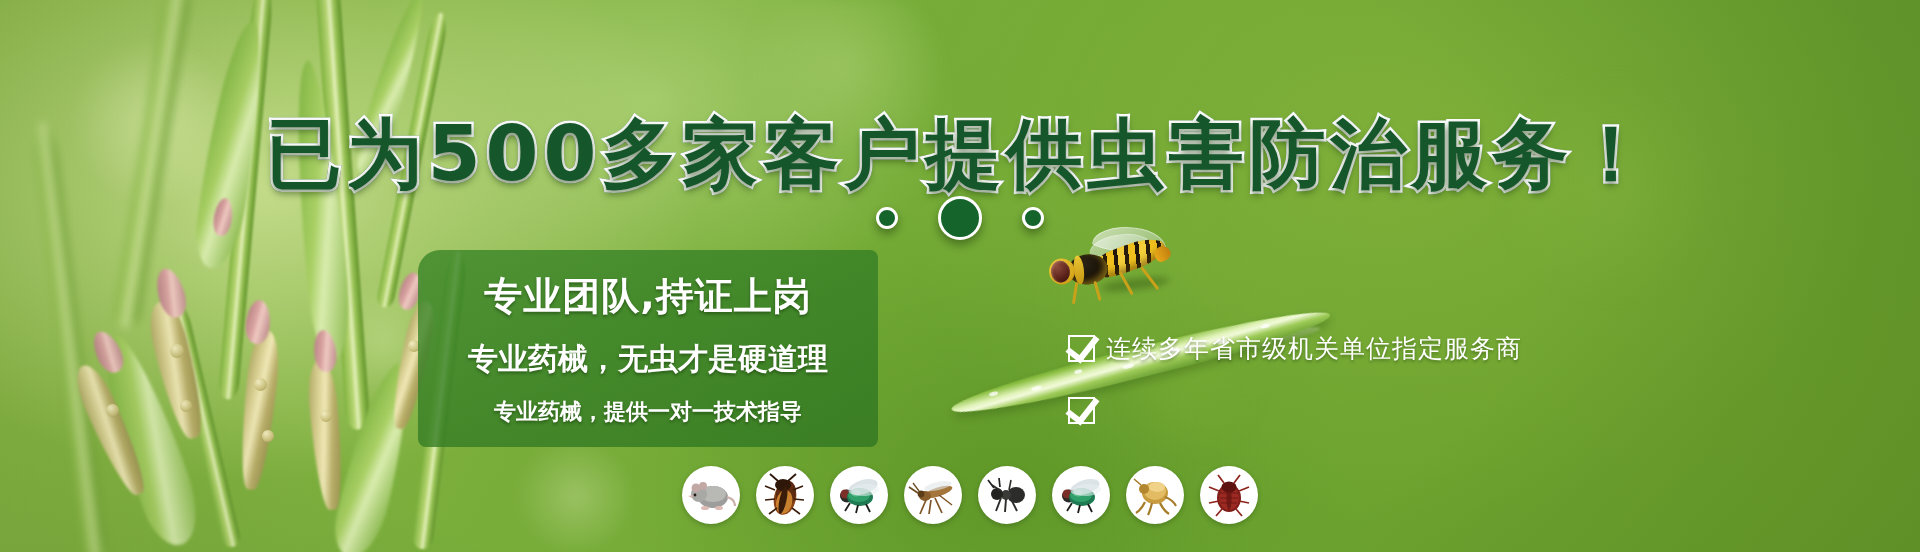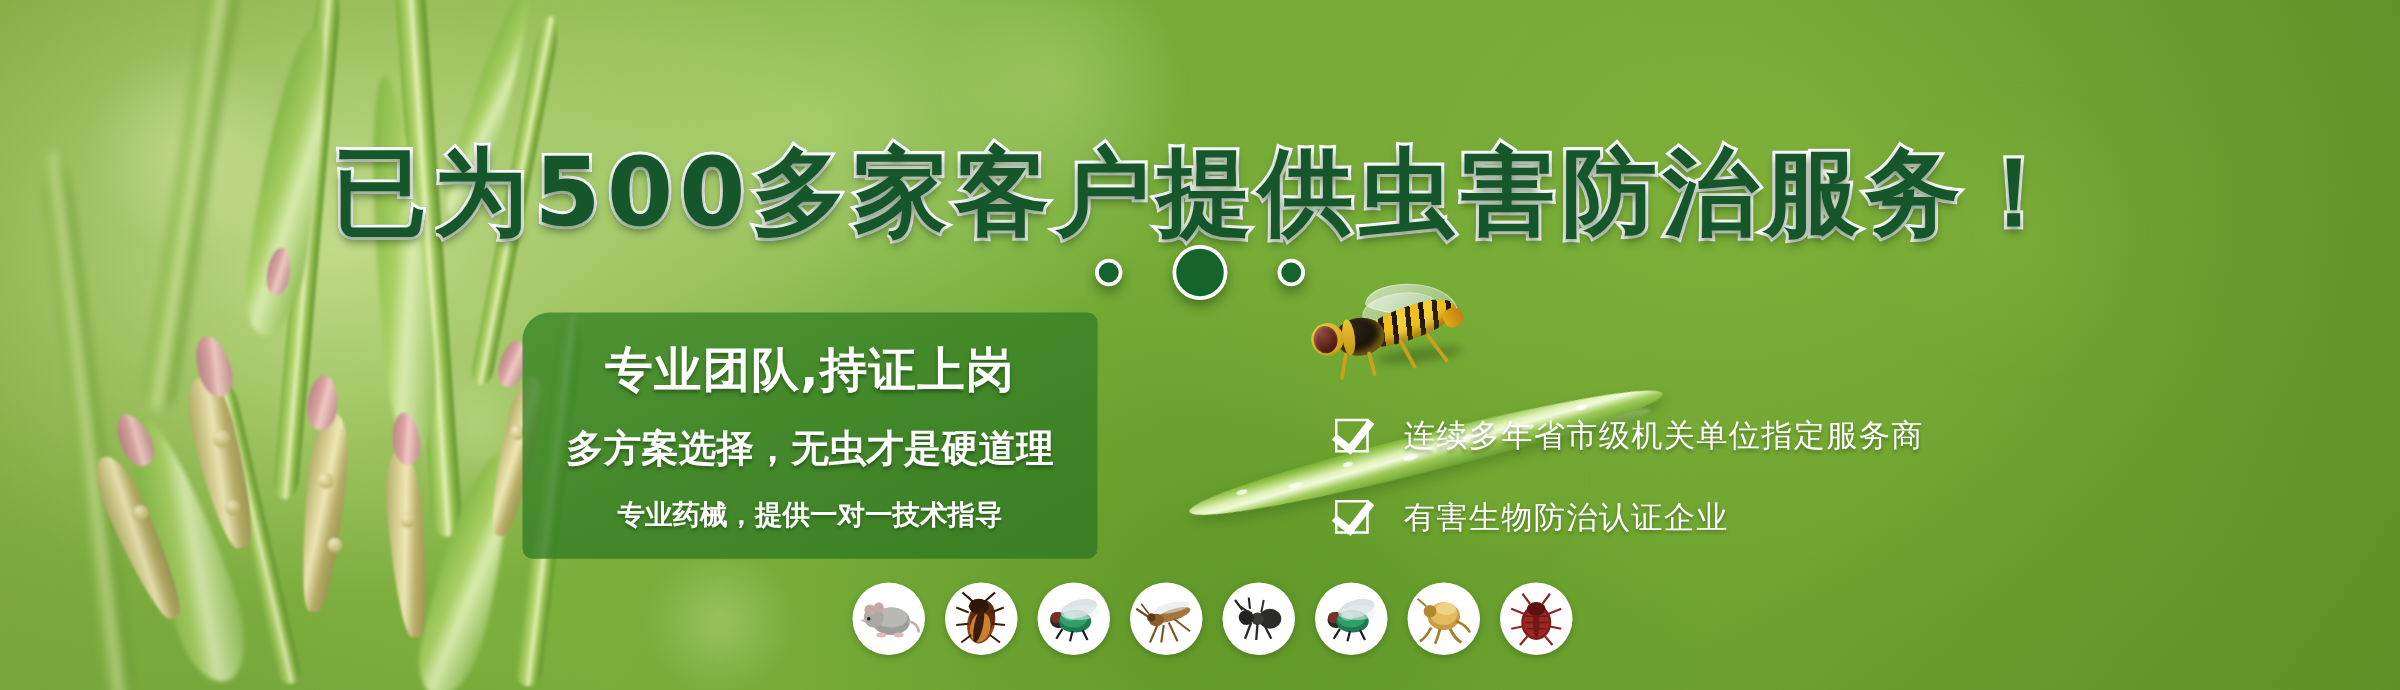--- a/index.html
+++ b/index.html
@@ -107,21 +107,21 @@
     display:flex;flex-direction:column;align-items:center;justify-content:center;gap:17px;}
   #feature-box .fline{color:#fff;font-weight:700;white-space:nowrap;
     font-family:"DejaVu Sans","Liberation Sans",sans-serif;
     text-shadow:0 2px 3px rgba(16,42,6,.45);}
   #feature-box .fline.l1{font-size:38px;letter-spacing:1px;}
   #feature-box .fline.l2{font-size:30px;letter-spacing:0px;}
   #feature-box .fline.l3{font-size:22px;letter-spacing:0px;}
 
   
   #bullets{position:absolute;left:1068px;top:332px;display:flex;flex-direction:column;gap:32px;}
-  .bullet{display:flex;align-items:center;gap:28px;}
+  .bullet{display:flex;align-items:center;gap:11px;}
   .chk{position:relative;width:27px;height:27px;border:2.5px solid #ffffff;flex:0 0 auto;}
   .chk:after{content:"";position:absolute;left:3px;top:-7px;width:13px;height:25px;
     border-right:6px solid #ffffff;border-bottom:6px solid #ffffff;
     transform:rotate(38deg);}
   .bullet-text{color:#ffffff;font-size:25px;font-weight:400;white-space:nowrap;
     font-family:"DejaVu Sans","Liberation Sans",sans-serif;letter-spacing:1px;
     text-shadow:0 2px 3px rgba(20,48,8,.4);}
 
   
   #pests{position:absolute;left:682px;top:466px;display:flex;gap:16px;align-items:center;}
@@ -206,32 +206,31 @@
   <h1 id="headline"><span class="inner">已为500多家客户提供虫害防治服务！</span></h1>
 
   <div class="dots">
     <span class="dot sm"></span>
     <span class="dot lg"></span>
     <span class="dot sm"></span>
   </div>
 
   <div id="feature-box">
     <div class="fline l1">专业团队,持证上岗</div>
-    <div class="fline l2">多方案选择，无虫才是硬道理</div>
+    <div class="fline l2">专业药械，无虫才是硬道理</div>
     <div class="fline l3">专业药械，提供一对一技术指导</div>
   </div>
 
   <div id="bullets">
     <div class="bullet">
       <span class="chk"></span>
       <span class="bullet-text">连续多年省市级机关单位指定服务商</span>
     </div>
     <div class="bullet">
       <span class="chk"></span>
-      <span class="bullet-text">有害生物防治认证企业</span>
     </div>
   </div>
 
   <div id="pests">
 
     <div class="pest" title="鼠">
       <svg width="50" height="40" viewBox="0 0 50 40">
         <ellipse cx="27" cy="22" rx="15" ry="11" fill="#9d9d9b"></ellipse>
         <ellipse cx="27" cy="19" rx="13" ry="8" fill="#b8b8b5"></ellipse>
         <circle cx="13" cy="19" r="8" fill="#a8a8a5"></circle>

